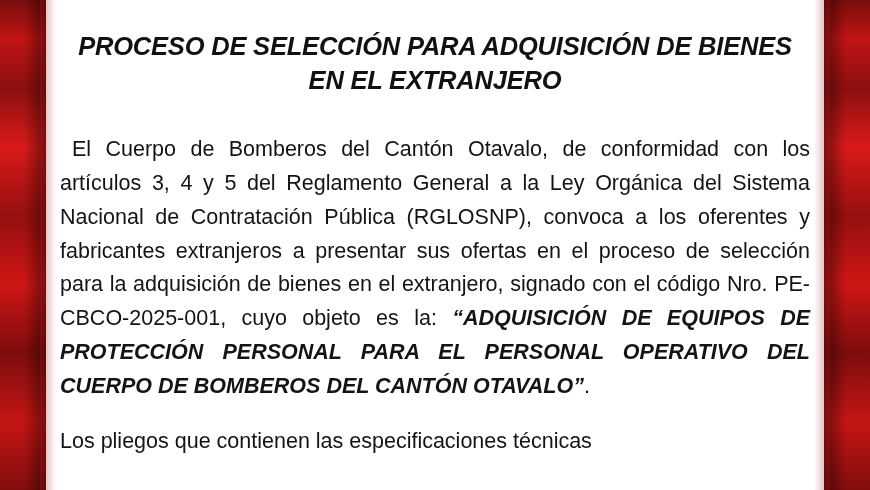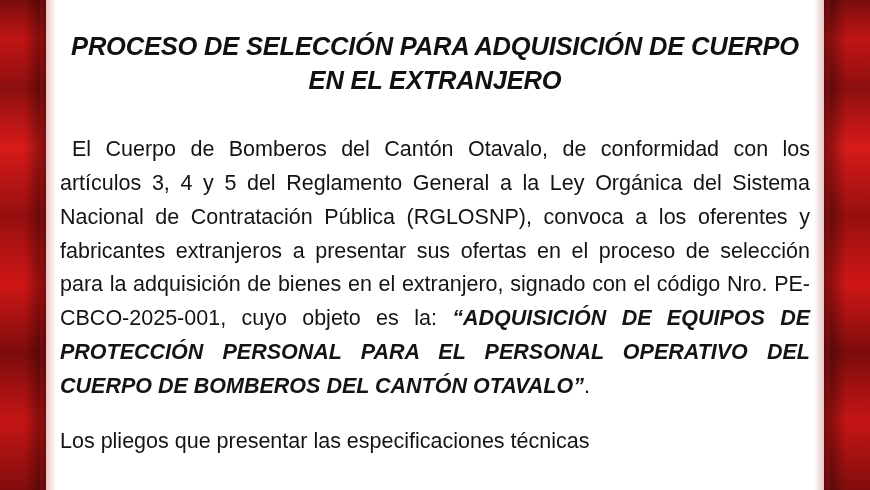--- a/index.html
+++ b/index.html
@@ -117,22 +117,22 @@
 
 <div class="slide">
 
   <div class="edge edge-left"></div>
   <div class="edge edge-right"></div>
   <div class="edge-glow glow-left"></div>
   <div class="edge-glow glow-right"></div>
 
   <div class="content">
 
-    <div class="title">PROCESO DE SELECCIÓN PARA ADQUISICIÓN DE CUERPO EN EL EXTRANJERO</div>
+    <div class="title">PROCESO DE SELECCIÓN PARA ADQUISICIÓN DE BIENES EN EL EXTRANJERO</div>
 
     <p class="para first">
       <span>El Cuerpo de Bomberos del Cantón Otavalo, de conformidad con los artículos 3, 4 y 5 del Reglamento General a la Ley Orgánica del Sistema Nacional de Contratación Pública (RGLOSNP), convoca a los oferentes y fabricantes extranjeros a presentar sus ofertas  en el proceso de selección para la adquisición de bienes en el extranjero, signado con el código Nro. PE-CBCO-2025-001, cuyo objeto es la: </span><span class="emph">“ADQUISICIÓN DE EQUIPOS DE PROTECCIÓN PERSONAL PARA EL PERSONAL OPERATIVO DEL CUERPO DE BOMBEROS DEL CANTÓN OTAVALO”</span><span>.</span>
     </p>
 
-    <p class="para cut">Los  pliegos  que  presentar  las  especificaciones  técnicas</p>
+    <p class="para cut">Los  pliegos  que  contienen  las  especificaciones  técnicas</p>
 
   </div>
 </div>
 
 </body></html>

